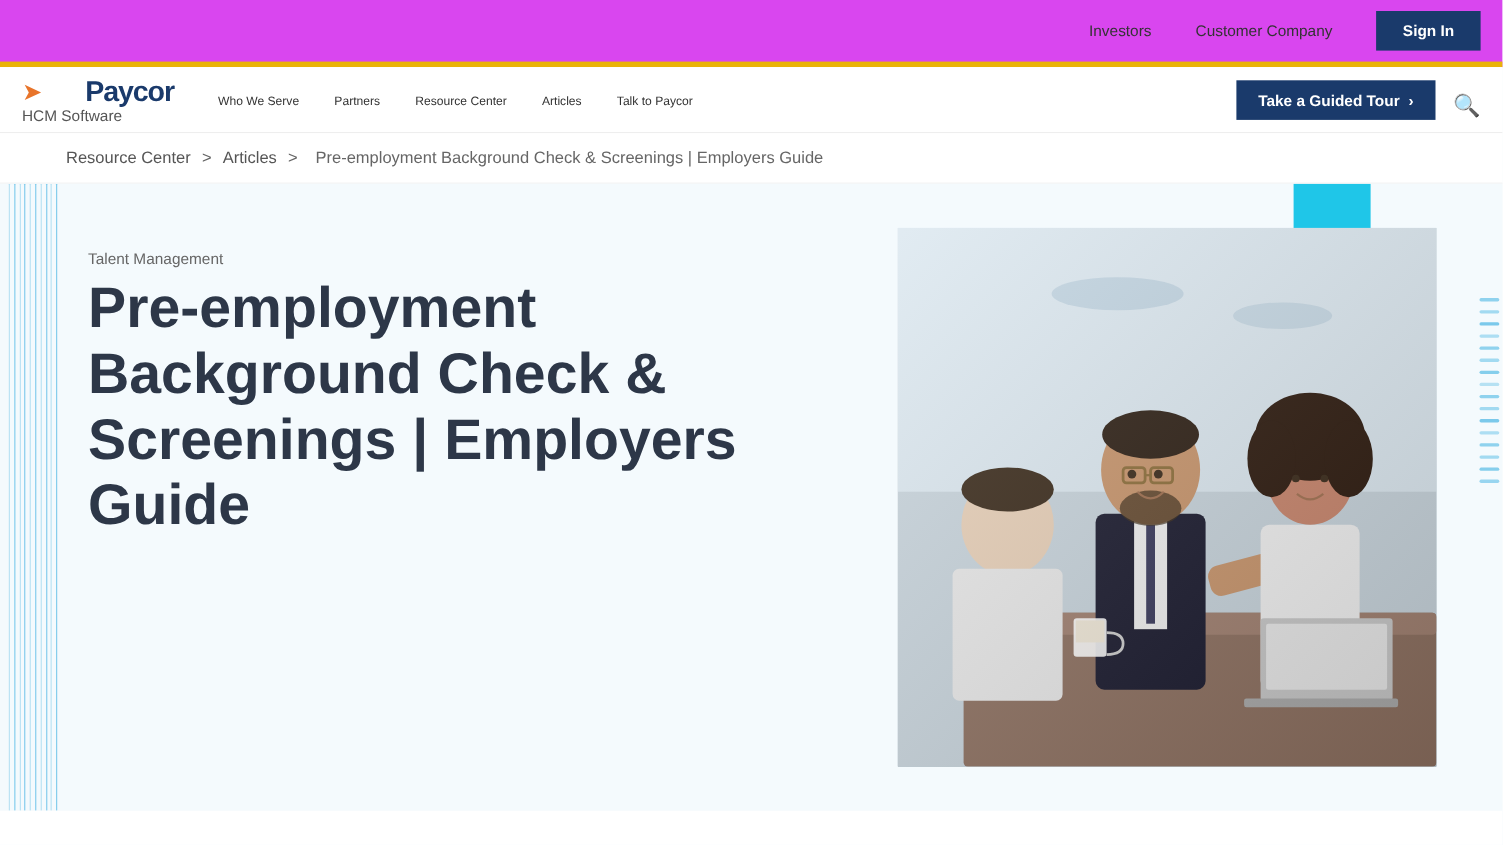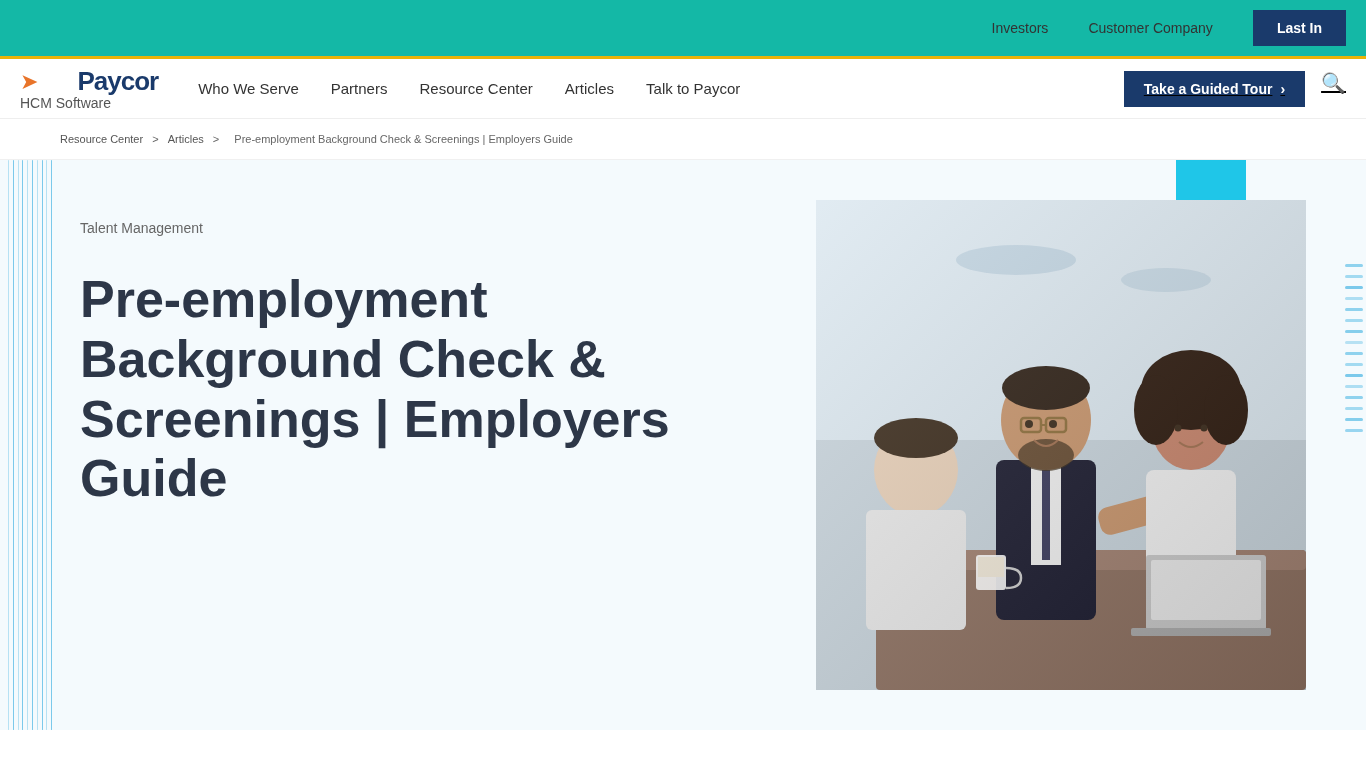--- a/index.html
+++ b/index.html
@@ -5,22 +5,22 @@
     * { margin: 0; padding: 0; box-sizing: border-box; }
     body { font-family: 'Arial', sans-serif; width: 1366px; min-height: 768px; overflow-x: hidden; background: #fff; }
 
     
     .utility-bar {
       display: flex;
       justify-content: flex-end;
       align-items: center;
       padding: 10px 20px;
       gap: 40px;
-      border-bottom: 3px solid #eab308;
-      background: #14b8a6;
+      border-bottom: 5px solid #eab308;
+      background: #d946ef;
     }
     .utility-bar a {
       text-decoration: none;
       color: #333;
       font-size: 14px;
     }
     .sign-in-btn {
       background: #1a3a6b;
       color: #fff !important;
       padding: 10px 24px;
@@ -68,29 +68,28 @@
       margin-top: -2px;
     }
     .nav-links {
       display: flex;
       gap: 32px;
       list-style: none;
     }
     .nav-links li a {
       text-decoration: none;
       color: #333;
-      font-size: 15px;
+      font-size: 11px;
       font-weight: 500;
     }
     .nav-right {
       margin-left: auto;
       display: flex;
-      align-items: flex-start;
+      align-items: flex-end;
       gap: 16px;
-      text-decoration: underline;
     }
     .guided-tour-btn {
       background: #1a3a6b;
       color: #fff;
       padding: 10px 20px;
       font-size: 14px;
       font-weight: bold;
       border: none;
       cursor: pointer;
       display: flex;
@@ -99,21 +98,21 @@
     }
     .search-icon-nav {
       font-size: 20px;
       color: #333;
       cursor: pointer;
     }
 
     
     .breadcrumb {
       padding: 14px 60px;
-      font-size: 11px;
+      font-size: 15px;
       color: #666;
       background: #fff;
       border-bottom: 1px solid #f0f0f0;
     }
     .breadcrumb a {
       color: #555;
       text-decoration: none;
     }
     .breadcrumb span {
       margin: 0 6px;
@@ -166,21 +165,21 @@
       align-items: flex-start;
     }
     .hero-text {
       flex: 1;
       max-width: 760px;
       padding-top: 20px;
     }
     .article-category {
       font-size: 14px;
       color: #666;
-      margin-bottom: 34px;
+      margin-bottom: 8px;
       font-weight: 400;
     }
     .article-title {
       font-size: 52px;
       font-weight: 900;
       color: #2d3748;
       line-height: 1.15;
       margin-bottom: 30px;
     }
     .article-meta {
@@ -205,21 +204,21 @@
       position: relative;
       background: linear-gradient(160deg, #d4e8f0 0%, #c8d4dc 20%, #b0bec5 40%, #8d9ea8 70%, #6b7d88 100%);
     }
   </style>
 </head>
 <body>
 
 <div class="utility-bar">
   <a href="#">Investors</a>
   <a href="#">Customer Company</a>
-  <a href="#" class="sign-in-btn">Last In</a>
+  <a href="#" class="sign-in-btn">Sign In</a>
 </div>
 
 <nav class="main-nav">
   <div class="logo-area">
     <div class="logo-paycor">
       <span class="logo-bird">➤</span>
       <span class="logo-text">Paycor</span>
     </div>
     <div class="logo-subtitle">HCM Software</div>
   </div>

